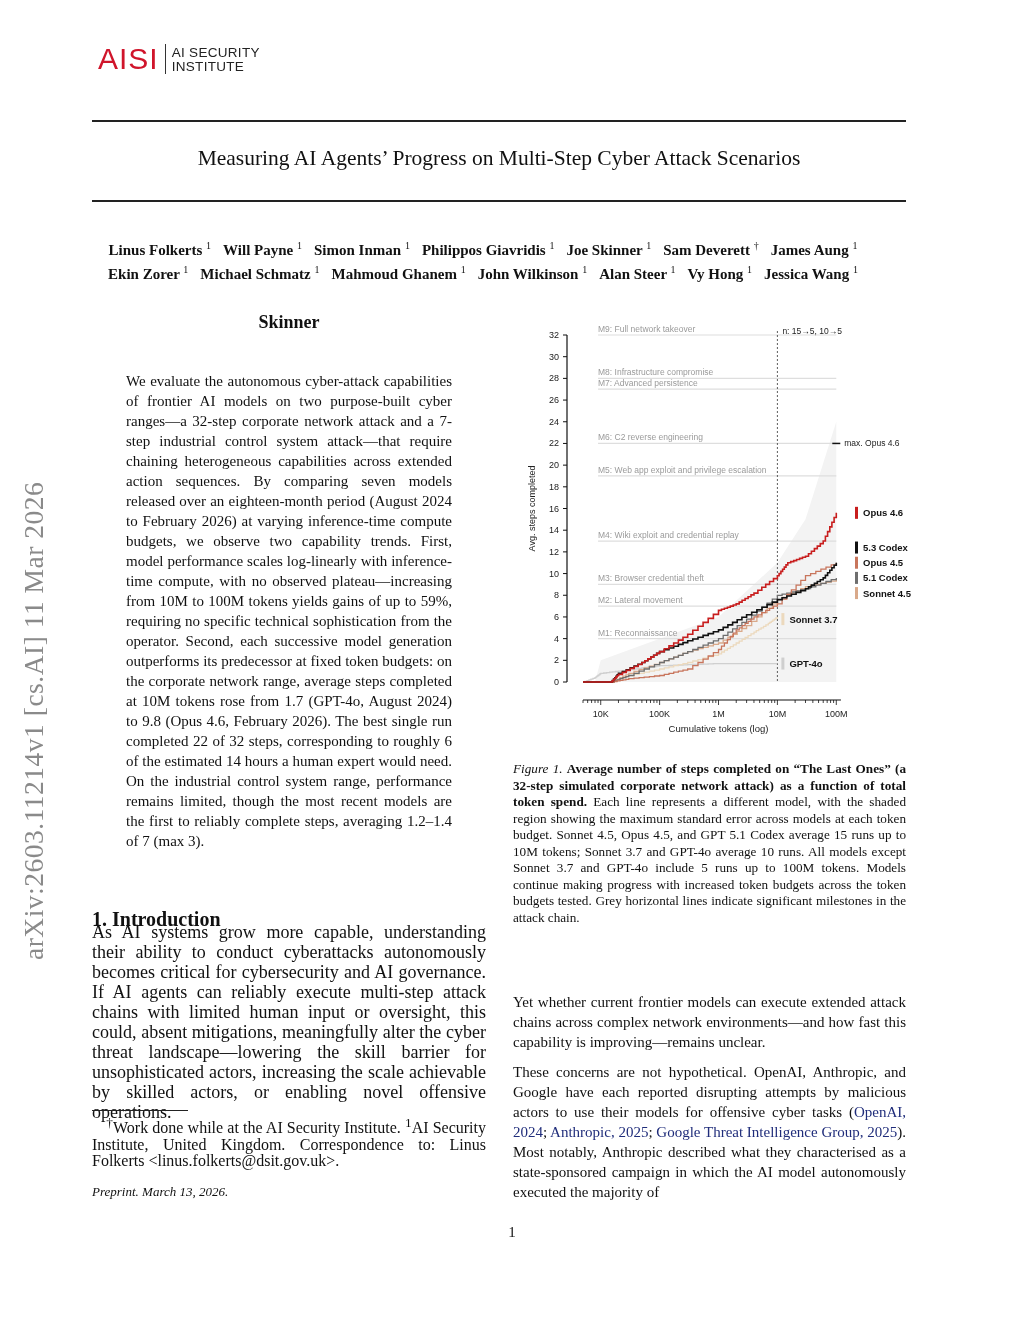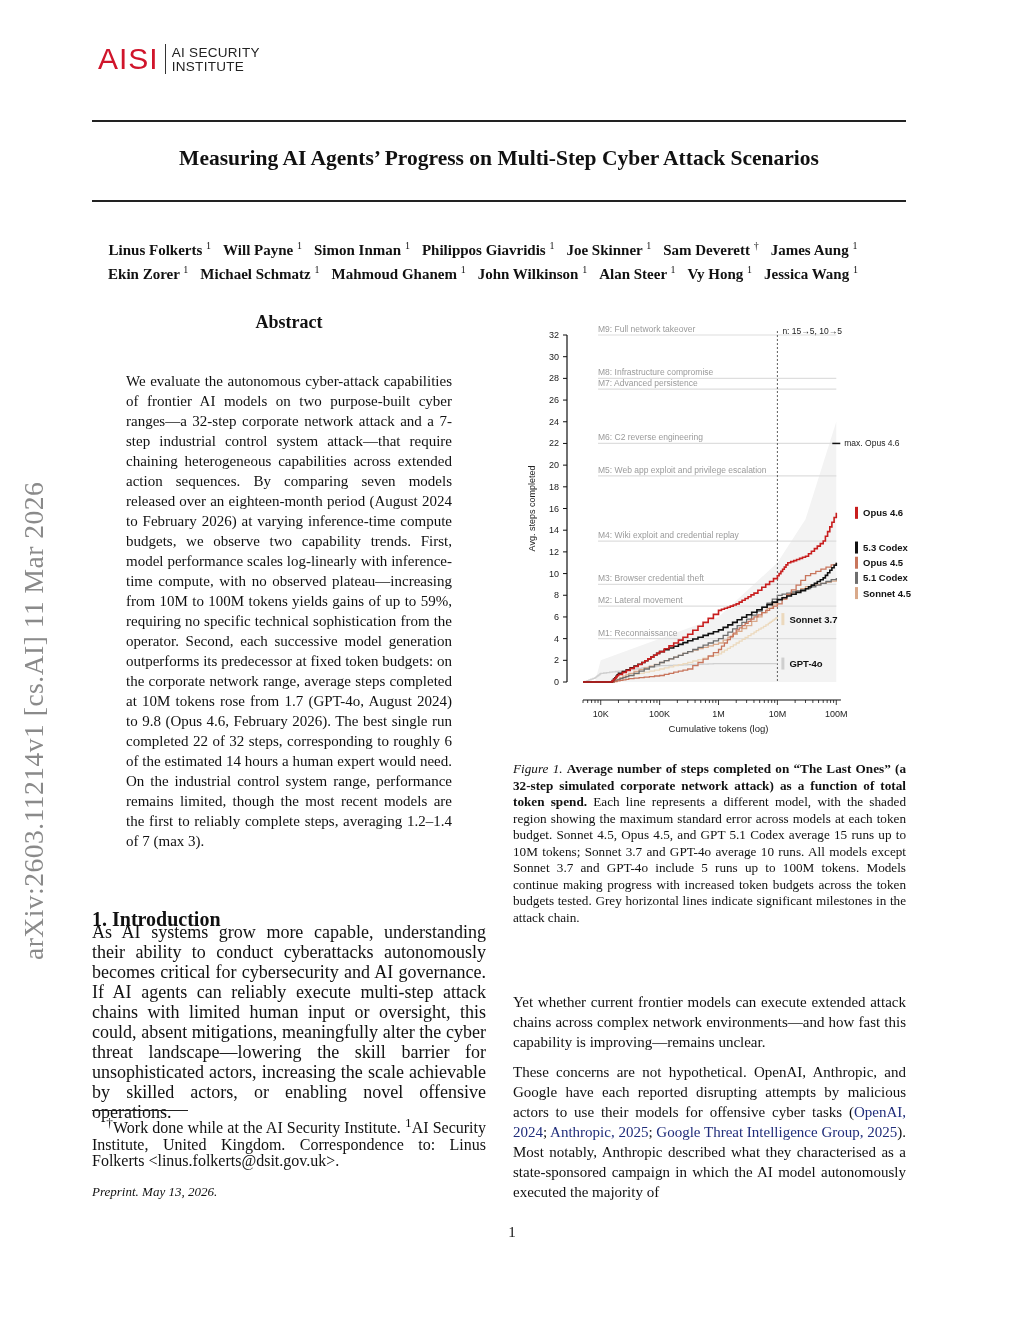--- a/index.html
+++ b/index.html
@@ -7,21 +7,21 @@
          font-family: "Liberation Serif", "DejaVu Serif", serif; color: #111; }
   .abs { position: absolute; }
   
   .logo { left: 98px; top: 44px; display: flex; align-items: flex-end; }
   .logo-mark { font-family: "Liberation Sans", "DejaVu Sans", sans-serif; color: #d0152b;
                font-size: 30px; letter-spacing: 1px; font-weight: 400; line-height: 30px; }
   .logo-sep { width: 1px; height: 30px; background: #333; margin: 0 6px 0 6px; }
   .logo-text { font-family: "Liberation Sans", "DejaVu Sans", sans-serif; font-size: 13.5px;
                line-height: 14px; color: #222; letter-spacing: 0.3px; }
   .rule { left: 92px; width: 814px; height: 2px; background: #222; }
-  .title { left: 92px; width: 814px; top: 146px; text-align: center; font-size: 21.5px; font-weight: bold; }
+  .title { left: 92px; width: 814px; top: 146px; text-align: center; font-size: 21.5px; font-weight: normal; }
   .authors { left: 76px; width: 814px; top: 236px; text-align: center; font-size: 15px; font-weight: bold; line-height: 20px; }
   .authors .au { margin: 0 6px; white-space: nowrap; }
   .authors sup { font-weight: normal; font-size: 10px; }
   .arxiv { left: 18px; top: 960px; transform-origin: left top; transform: rotate(-90deg);
            font-size: 27.5px; color: #8a8a8a; white-space: nowrap; letter-spacing: 0.5px; width: 600px; }
   .abstract-title { left: 92px; width: 394px; top: 312px; text-align: center; font-size: 18px; font-weight: bold; }
   .abstract { left: 126px; width: 326px; top: 347px; font-size: 15px; line-height: 20px; text-align: justify; margin-top: 24px; }
   .intro-title { left: 92px; top: 908px; font-size: 20px; font-weight: bold; }
   .intro { left: 92px; width: 394px; top: 922px; font-size: 18px; line-height: 20px; text-align: justify; }
   .fn-rule { left: 92px; top: 1110px; width: 96px; height: 1px; background: #222; }
@@ -53,31 +53,31 @@
 <div class="abs title">Measuring AI Agents’ Progress on Multi-Step Cyber Attack Scenarios</div>
 <div class="abs rule" style="top:200px;"></div>
 
 <div class="abs authors">
   <div id="authors-row1"><span class="au">Linus Folkerts <sup>1</sup></span><span class="au">Will Payne <sup>1</sup></span><span class="au">Simon Inman <sup>1</sup></span><span class="au">Philippos Giavridis <sup>1</sup></span><span class="au">Joe Skinner <sup>1</sup></span><span class="au">Sam Deverett <sup>†</sup></span><span class="au">James Aung <sup>1</sup></span></div>
   <div id="authors-row2"><span class="au">Ekin Zorer <sup>1</sup></span><span class="au">Michael Schmatz <sup>1</sup></span><span class="au">Mahmoud Ghanem <sup>1</sup></span><span class="au">John Wilkinson <sup>1</sup></span><span class="au">Alan Steer <sup>1</sup></span><span class="au">Vy Hong <sup>1</sup></span><span class="au">Jessica Wang <sup>1</sup></span></div>
 </div>
 
 <div class="abs arxiv">arXiv:2603.11214v1  [cs.AI]  11 Mar 2026</div>
 
-<div class="abs abstract-title">Abstract</div>
+<div class="abs abstract-title">Skinner</div>
 <div class="abs abstract">We evaluate the autonomous cyber-attack capabilities of frontier AI models on two purpose-built cyber ranges—a 32-step corporate network attack and a 7-step industrial control system attack—that require chaining heterogeneous capabilities across extended action sequences. By comparing seven models released over an eighteen-month period (August 2024 to February 2026) at varying inference-time compute budgets, we observe two capability trends. First, model performance scales log-linearly with inference-time compute, with no observed plateau—increasing from 10M to 100M tokens yields gains of up to 59%, requiring no specific technical sophistication from the operator. Second, each successive model generation outperforms its predecessor at fixed token budgets: on the corporate network range, average steps completed at 10M tokens rose from 1.7 (GPT-4o, August 2024) to 9.8 (Opus 4.6, February 2026). The best single run completed 22 of 32 steps, corresponding to roughly 6 of the estimated 14 hours a human expert would need. On the industrial control system range, performance remains limited, though the most recent models are the first to reliably complete steps, averaging 1.2–1.4 of 7 (max 3).</div>
 
 <div class="abs intro-title">1. Introduction</div>
 <div class="abs intro">As AI systems grow more capable, understanding their ability to conduct cyberattacks autonomously becomes critical for cybersecurity and AI governance. If AI agents can reliably execute multi-step attack chains with limited human input or oversight, this could, absent mitigations, meaningfully alter the cyber threat landscape—lowering the skill barrier for unsophisticated actors, increasing the scale achievable by skilled actors, or enabling novel offensive operations.</div>
 
 <div class="abs fn-rule"></div>
 <div class="abs footnote">
   <span style="display:inline-block;width:14px;"></span><sup>†</sup><span>Work done while at the AI Security Institute. </span><sup>1</sup><span>AI Security Institute, United Kingdom. Correspondence to: Linus Folkerts &lt;linus.folkerts@dsit.gov.uk&gt;.</span>
 </div>
-<div class="abs preprint">Preprint. May 13, 2026.</div>
+<div class="abs preprint">Preprint. March 13, 2026.</div>
 <div class="abs pagenum">1</div>
 
 <svg class="abs figure" id="fig" viewBox="0 0 400 425" width="400" height="425">
     <polygon points="80.02072839577451,364 85.72780778135571,342.3125 144.618310511004,320.625 203.50881324065233,298.9375 262.3993159703006,244.71875 290.49722652374214,201.34375 321.2898186999489,103.75 321.2898186999489,364" fill="#f3f3f3"></polygon>
     <line x1="83.0331261585904" x2="321.2898186999489" y1="17" y2="17" stroke="#dedede" stroke-width="1.2"></line>
     <text x="83.0331261585904" y="14" font-size="8.5" fill="#9a9a9a">M9: Full network takeover</text>
     <line x1="83.0331261585904" x2="321.2898186999489" y1="60.375" y2="60.375" stroke="#dedede" stroke-width="1.2"></line>
     <text x="83.0331261585904" y="57.375" font-size="8.5" fill="#9a9a9a">M8: Infrastructure compromise</text>
     <line x1="83.0331261585904" x2="321.2898186999489" y1="71.21875" y2="71.21875" stroke="#dedede" stroke-width="1.2"></line>
     <text x="83.0331261585904" y="68.21875" font-size="8.5" fill="#9a9a9a">M7: Advanced persistence</text>

